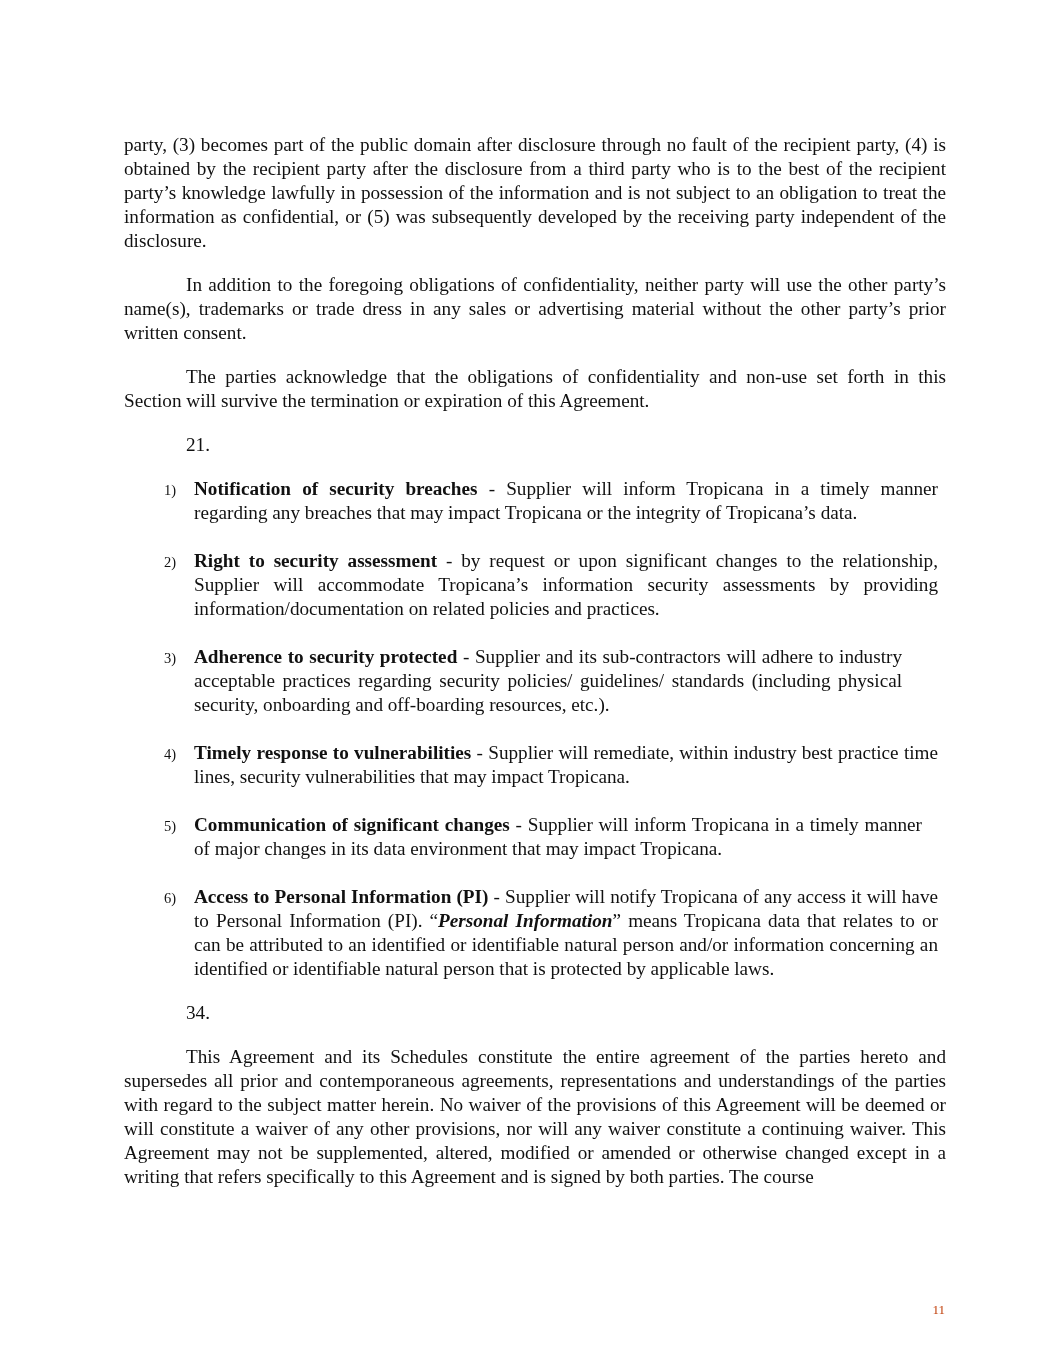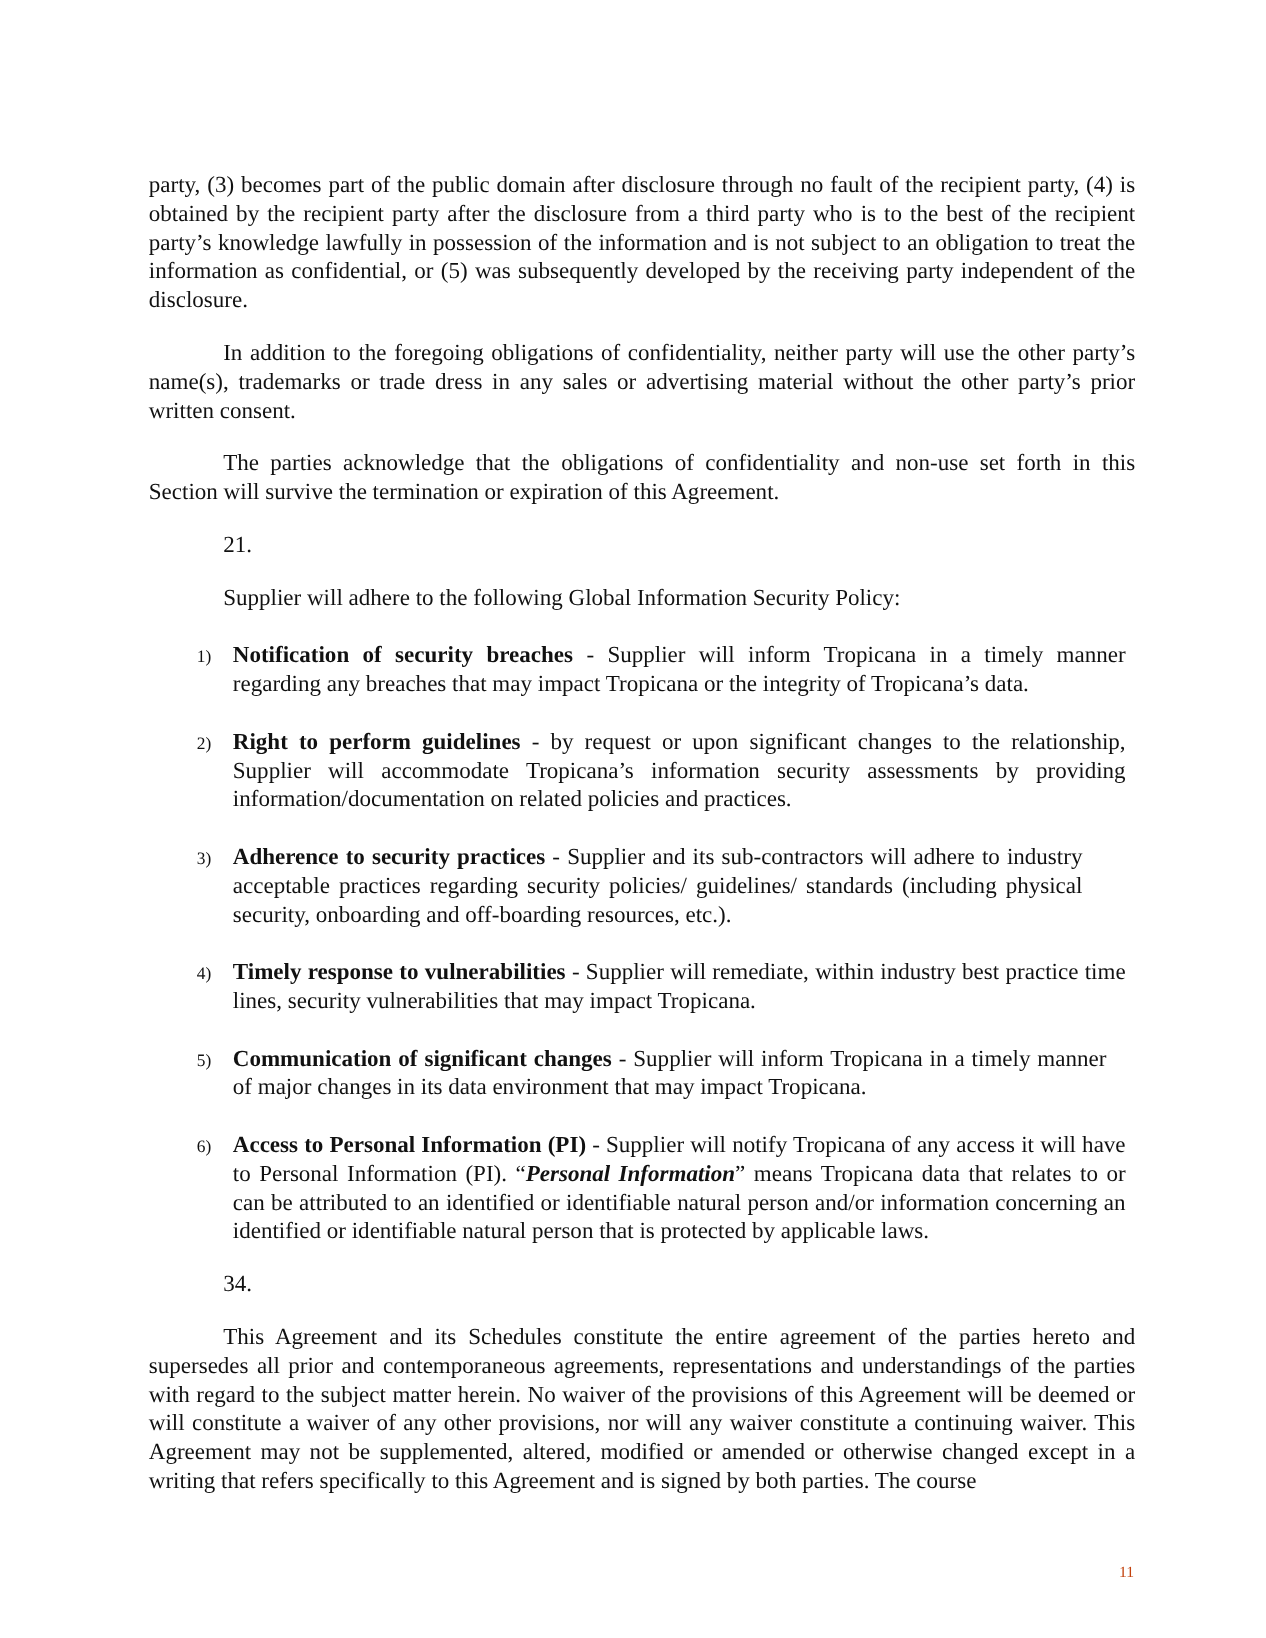--- a/index.html
+++ b/index.html
@@ -13,21 +13,21 @@
       position: relative;
       overflow: hidden;
       font-family: "Liberation Serif", serif;
       color: #111111;
       font-size: 19.2px;
       line-height: 24px;
     }
     .page {
       position: absolute;
       left: 124px;
-      top: 143px;
+      top: 133px;
       width: 822px;
     }
     p {
       margin: 0;
       text-align: justify;
     }
     .para {
       margin-bottom: 20px;
     }
     .indent {
@@ -106,31 +106,30 @@
   <p class="para">party, (3) becomes part of the public domain after disclosure through no fault of the recipient party, (4) is obtained by the recipient party after the disclosure from a third party who is to the best of the recipient party’s knowledge lawfully in possession of the information and is not subject to an obligation to treat the information as confidential, or (5) was subsequently developed by the receiving party independent of the disclosure.</p>
 
   <p class="para indent">In addition to the foregoing obligations of confidentiality, neither party will use the other party’s name(s), trademarks or trade dress in any sales or advertising material without the other party’s prior written consent.</p>
 
   <p class="para indent">The parties acknowledge that the obligations of confidentiality and non-use set forth in this Section will survive the termination or expiration of this Agreement.</p>
 
   <div class="heading">
     <span class="num">21.</span>
   </div>
 
-  <p class="intro">Supplier will adhere to the following Global Information Security Policy:</p>
 
   <ol class="list">
     <li>
       <span class="marker">1)</span><span class="term">Notification of security breaches</span><span> - Supplier will inform Tropicana in a timely manner regarding any breaches that may impact Tropicana or the integrity of Tropicana’s  data.</span>
     </li>
     <li>
-      <span class="marker">2)</span><span class="term">Right to perform guidelines</span><span> - by request or upon significant changes to the relationship, Supplier will accommodate Tropicana’s information security assessments by providing information/documentation on related policies and practices.</span>
+      <span class="marker">2)</span><span class="term">Right to security assessment</span><span> - by request or upon significant changes to the relationship, Supplier will accommodate Tropicana’s information security assessments by providing information/documentation on related policies and practices.</span>
     </li>
     <li class="w-narrow">
-      <span class="marker">3)</span><span class="term">Adherence to security practices</span><span> - Supplier and its sub-contractors will adhere to industry acceptable practices regarding security policies/ guidelines/ standards (including physical security, onboarding and off-boarding resources, etc.).</span>
+      <span class="marker">3)</span><span class="term">Adherence to security protected</span><span> - Supplier and its sub-contractors will adhere to industry acceptable practices regarding security policies/ guidelines/ standards (including physical security, onboarding and off-boarding resources, etc.).</span>
     </li>
     <li>
       <span class="marker">4)</span><span class="term">Timely response to vulnerabilities</span><span> - Supplier will remediate, within industry best practice time lines, security vulnerabilities that may impact Tropicana.</span>
     </li>
     <li class="w-narrow2">
       <span class="marker">5)</span><span class="term">Communication of significant changes</span><span> - Supplier will inform Tropicana in a timely manner of major changes in its data environment that may impact  Tropicana.</span>
     </li>
     <li class="last">
       <span class="marker">6)</span><span class="term">Access to Personal Information (PI)</span><span> - Supplier will notify Tropicana of any access it will have to Personal Information (PI). “</span><span class="bi">Personal Information</span><span>” means Tropicana data that relates to or can be attributed to an identified or identifiable natural person and/or information concerning an identified or identifiable natural person that is protected by applicable laws.</span>
     </li>

